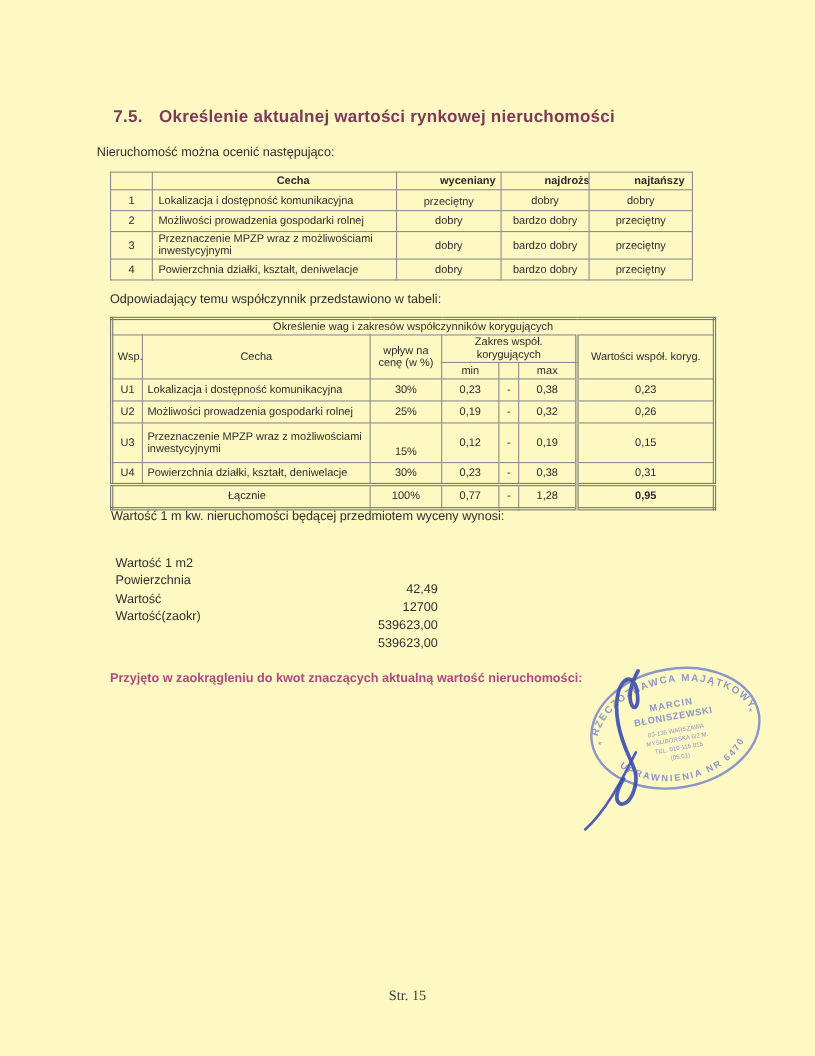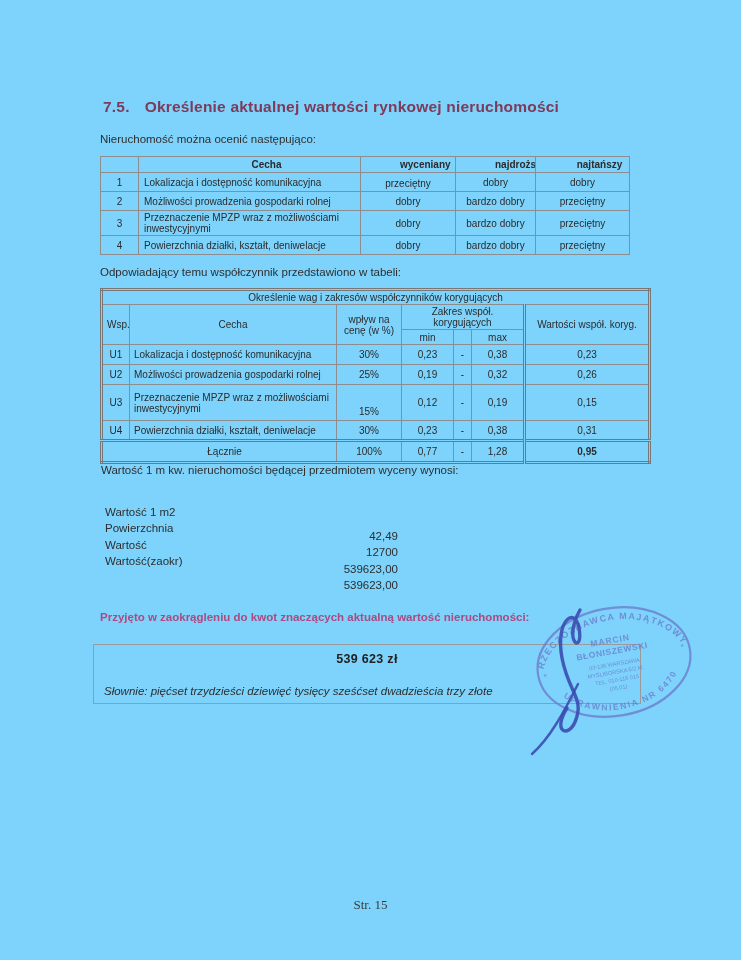--- a/index.html
+++ b/index.html
@@ -1,32 +1,32 @@
 <!DOCTYPE html>
 <html><head>
 <meta charset="utf-8">
 <style>
   * { box-sizing: border-box; margin: 0; padding: 0; }
   html,body { background:#ffffff; }
   .page {
     position: relative;
     width: 741px; height: 960px;
-    background: #7dd3fc;
+    background: #fef9c3;
     font-family: "Liberation Sans", sans-serif;
     color: #333;
     overflow: hidden;
   }
   .title {
     position: absolute; left: 103px; top: 98px;
     display: flex; gap: 15px;
     font-size: 15.5px; font-weight: 700; color: #7e3a59;
     letter-spacing: .2px;
   }
   .para { position: absolute; font-size: 11.5px; color: #2e2e2e; }
-  #intro1 { left: 100px; top: 133px; text-align: center; }
+  #intro1 { left: 88px; top: 133px; text-align: center; }
   #intro2 { left: 100px; top: 266px; }
   #valueIntro { left: 101px; top: 464px; }
 
   table { position: absolute; border-collapse: collapse; table-layout: fixed; }
   td { overflow: hidden; }
 
   
   #t1 { left: 100px; top: 156px; width: 529px; font-size: 10px; }
   #t1 td {
     border: 1px solid #8d8d8d; padding: 1px 5px;
@@ -234,24 +234,20 @@
       <span class="v">539623,00</span>
     </div>
     <div class="vrow">
       <span>Wartość(zaokr)</span>
       <span class="v">539623,00</span>
     </div>
   </div>
 
   <div class="result-statement">Przyjęto w zaokrągleniu do kwot znaczących aktualną wartość nieruchomości:</div>
 
-  <div class="result-box">
-    <div class="amount">539 623 zł</div>
-    <div class="words">Słownie: pięćset trzydzieści dziewięć tysięcy sześćset dwadzieścia trzy złote</div>
-  </div>
 
   <svg class="stamp" viewBox="0 0 200 178">
     <g transform="rotate(-10 92 74)" opacity="0.78">
       <ellipse cx="92" cy="74" rx="77" ry="54" fill="none" stroke="#6b7bcb" stroke-width="2.2"></ellipse>
       <path id="arcT" d="M 18 84 A 74 52 0 0 1 166 84" fill="none"></path>
       <path id="arcB" d="M 28 86 A 66 46 0 0 0 158 80" fill="none"></path>
       <text font-size="9" letter-spacing="1.4" fill="#6b7bcb" font-weight="700">
         <textPath href="#arcT" startOffset="50%" text-anchor="middle">RZECZOZNAWCA MAJĄTKOWY</textPath>
       </text>
       <text font-size="8.5" letter-spacing="1.8" fill="#6b7bcb" font-weight="700">

